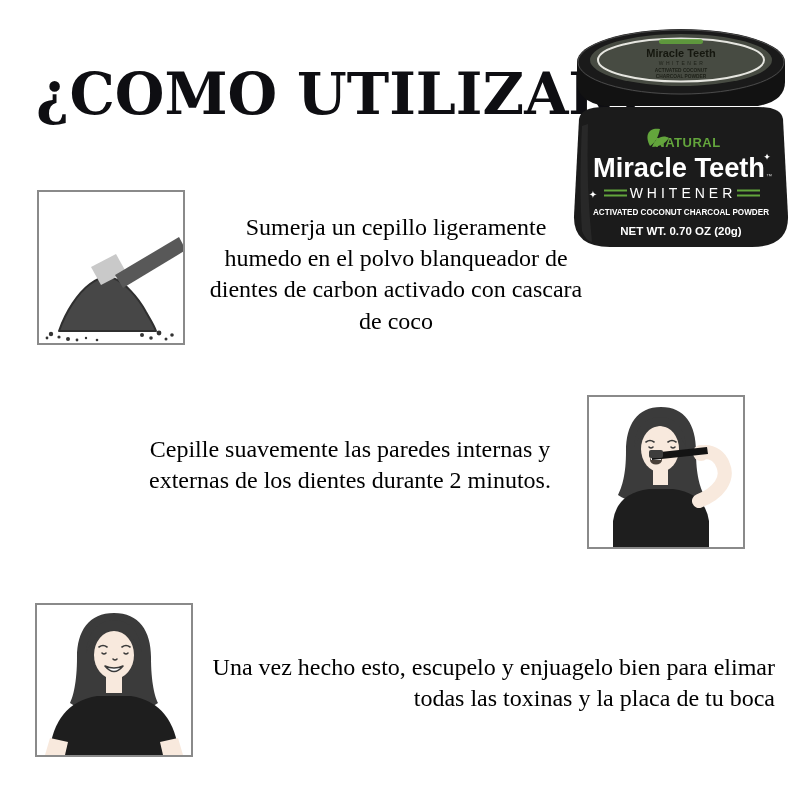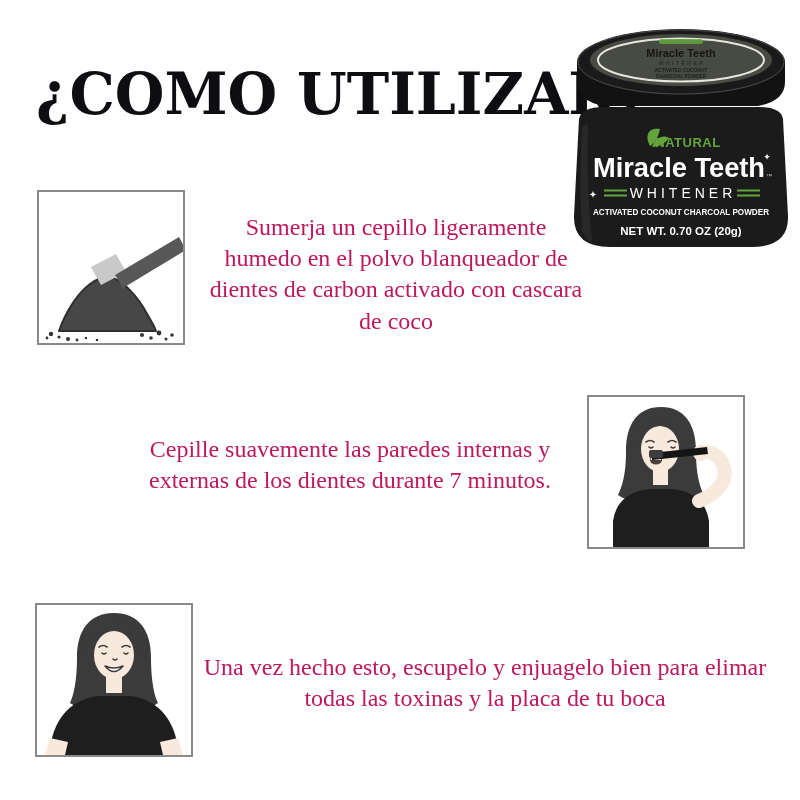--- a/index.html
+++ b/index.html
@@ -10,25 +10,25 @@
   }
   .abs{position:absolute;}
   .title{
     left:36px;top:64px;width:540px;margin:0;
     font-family:"DejaVu Serif",serif;
     font-weight:bold;font-size:57px;line-height:1.05;
     letter-spacing:0px;color:#0e0e12;white-space:nowrap;
   }
   .step-text{
     margin:0;text-align:center;
-    font-size:24px;line-height:1.3;color:#be185d;
+    font-size:24px;line-height:1.3;color:#000000;
   }
   .step1-text{left:207px;top:212px;width:378px;}
   .step2-text{left:115px;top:434px;width:470px;}
-  .step3-text{left:195px;top:652px;width:580px;}
+  .step3-text{left:195px;top:652px;width:580px;text-align:right;}
   .illus-box{
     background:#ffffff;border:2px solid #8a8a8a;box-sizing:border-box;
   }
   .step1-box{left:37px;top:190px;width:148px;height:155px;}
   .step2-box{left:587px;top:395px;width:158px;height:154px;}
   .step3-box{left:35px;top:603px;width:158px;height:154px;}
   .jar{left:566px;top:26px;width:230px;height:224px;}
   svg{display:block;}
   .sans{font-family:"Liberation Sans",sans-serif;}
 </style>
@@ -104,21 +104,21 @@
       </g>
 
       <g>
         <polygon points="52,75 77,62 87,80 62,93" fill="#c9c9c9"></polygon>
         <polygon points="76,83 140,45 147,58 84,96" fill="#585858"></polygon>
       </g>
     </svg>
   </div>
   <p class="abs step-text step1-text">Sumerja un cepillo ligeramente humedo en el polvo blanqueador de dientes de carbon activado con cascara de coco</p>
 
-  <p class="abs step-text step2-text">Cepille suavemente las paredes internas y externas de los dientes durante 7 minutos.</p>
+  <p class="abs step-text step2-text">Cepille suavemente las paredes internas y externas de los dientes durante 2 minutos.</p>
   <div class="abs illus-box step2-box">
     <svg width="154" height="150" viewBox="0 0 154 150">
 
       <path d="M72,10 C48,10 37,28 37,54 C37,78 33,90 29,98 C39,106 55,104 61,97 C65,100 79,100 83,97 C89,104 105,106 115,98 C111,90 107,78 107,54 C107,28 96,10 72,10 Z" fill="#3b3b3b"></path>
 
       <rect x="64" y="70" width="15" height="18" fill="#f8e9dd"></rect>
       <ellipse cx="71" cy="52" rx="19" ry="23" fill="#f8e9dd"></ellipse>
       <path d="M71,20 C56,20 46,31 45,50 C53,33 63,29 71,29 C79,29 89,33 97,50 C96,31 86,20 71,20 Z" fill="#3b3b3b"></path>
 
       <g stroke="#3a3a3a" stroke-width="1.6" fill="none" stroke-linecap="round">

